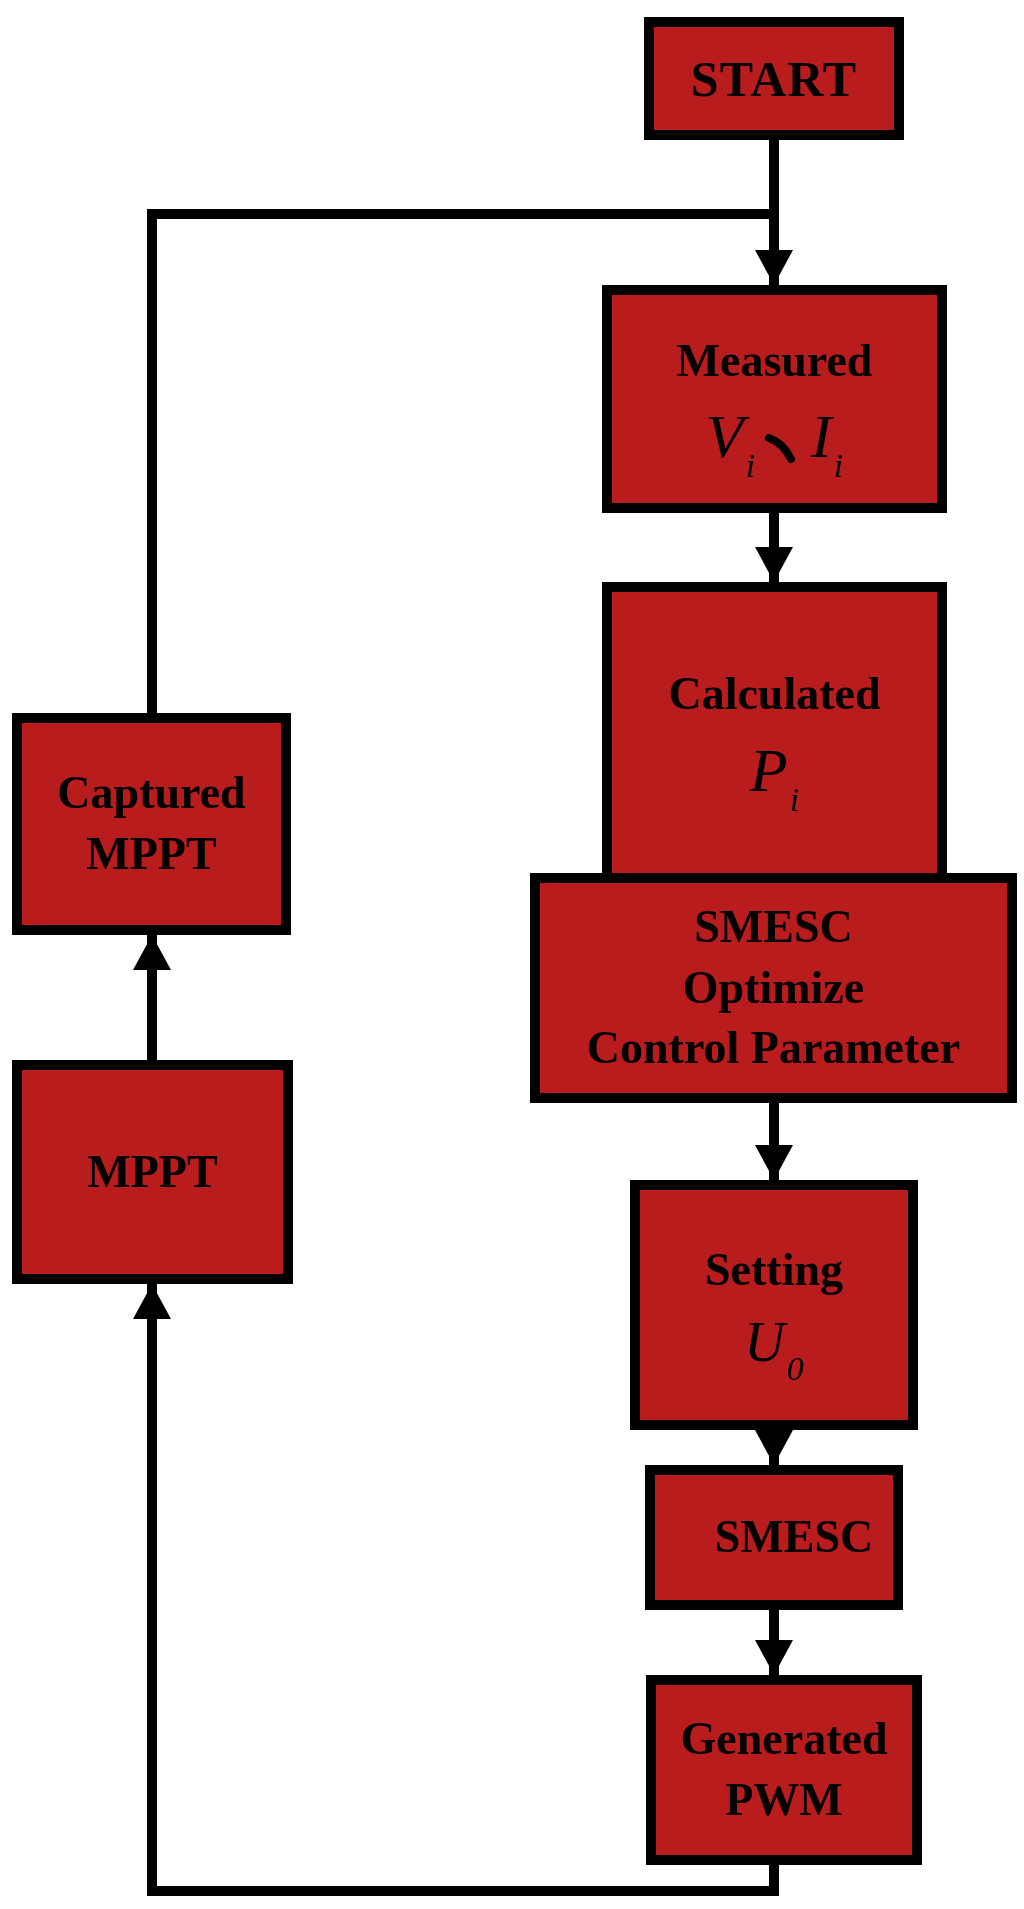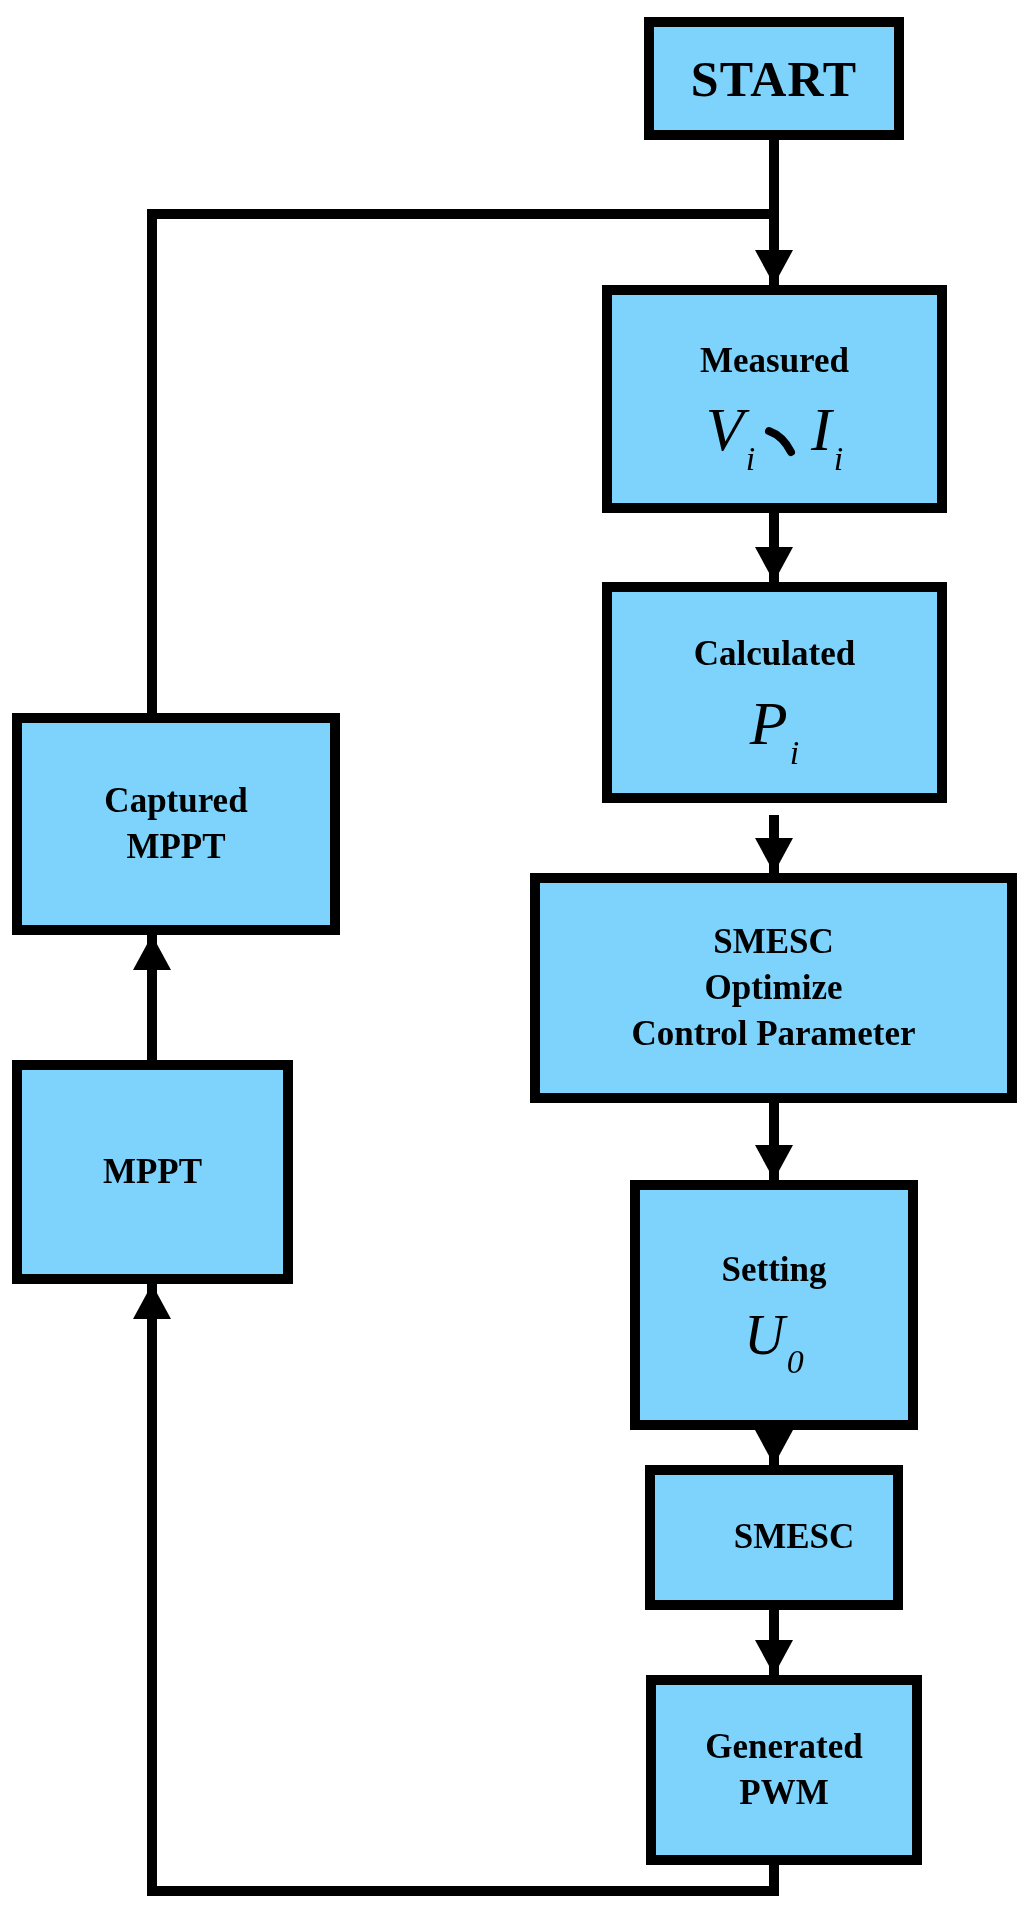--- a/index.html
+++ b/index.html
@@ -11,30 +11,30 @@
     font-family:"Liberation Serif","DejaVu Serif",serif;
     color:#000;
     overflow:hidden;
   }
 
   
   .box {
     position:absolute;
     box-sizing:border-box;
     border:10px solid #000;
-    background:#7dd3fc;
+    background:#b91c1c;
     display:flex;
     flex-direction:column;
     align-items:center;
     justify-content:center;
     text-align:center;
   }
   .nlabel {
     font-weight:bold;
-    font-size:35px;
+    font-size:46px;
     line-height:1.32;
     white-space:nowrap;
   }
   .start .nlabel { font-size:50px; letter-spacing:1px; }
 
   
   .formula {
     margin-top:14px;
     font-style:italic;
     font-weight:normal;
@@ -125,21 +125,21 @@
       <span class="sep-icon">
         <svg viewBox="0 0 36 36" width="36" height="36">
           <path d="M6 7 Q 20 12 28 28" fill="none" stroke="#000" stroke-width="8" stroke-linecap="round"></path>
         </svg>
       </span>
       <span class="mvar">I</span>
         <span class="msub">i</span>
     </div>
   </div>
 
-  <div class="box" style="left:602px; top:582px; width:345px; height:221px;">
+  <div class="box" style="left:602px; top:582px; width:345px; height:301px;">
     <div class="nlabel">Calculated</div>
     <div class="formula">
       <span class="mvar">P</span>
         <span class="msub">i</span>
     </div>
   </div>
 
   <div class="box" style="left:530px; top:873px; width:487px; height:230px;">
     <div class="nlabel">SMESC</div>
     <div class="nlabel">Optimize</div>
@@ -156,21 +156,21 @@
 
   <div class="box" style="left:645px; top:1465px; width:258px; height:145px;padding-left:40px;">
     <div class="nlabel">SMESC</div>
   </div>
 
   <div class="box" style="left:646px; top:1675px; width:276px; height:190px;">
     <div class="nlabel">Generated</div>
     <div class="nlabel">PWM</div>
   </div>
 
-  <div class="box" style="left:12px; top:713px; width:328px; height:222px;">
+  <div class="box" style="left:12px; top:713px; width:279px; height:222px;">
     <div class="nlabel">Captured</div>
     <div class="nlabel">MPPT</div>
   </div>
 
   <div class="box" style="left:12px; top:1060px; width:281px; height:224px;">
     <div class="nlabel">MPPT</div>
   </div>
 
 </div>
 

